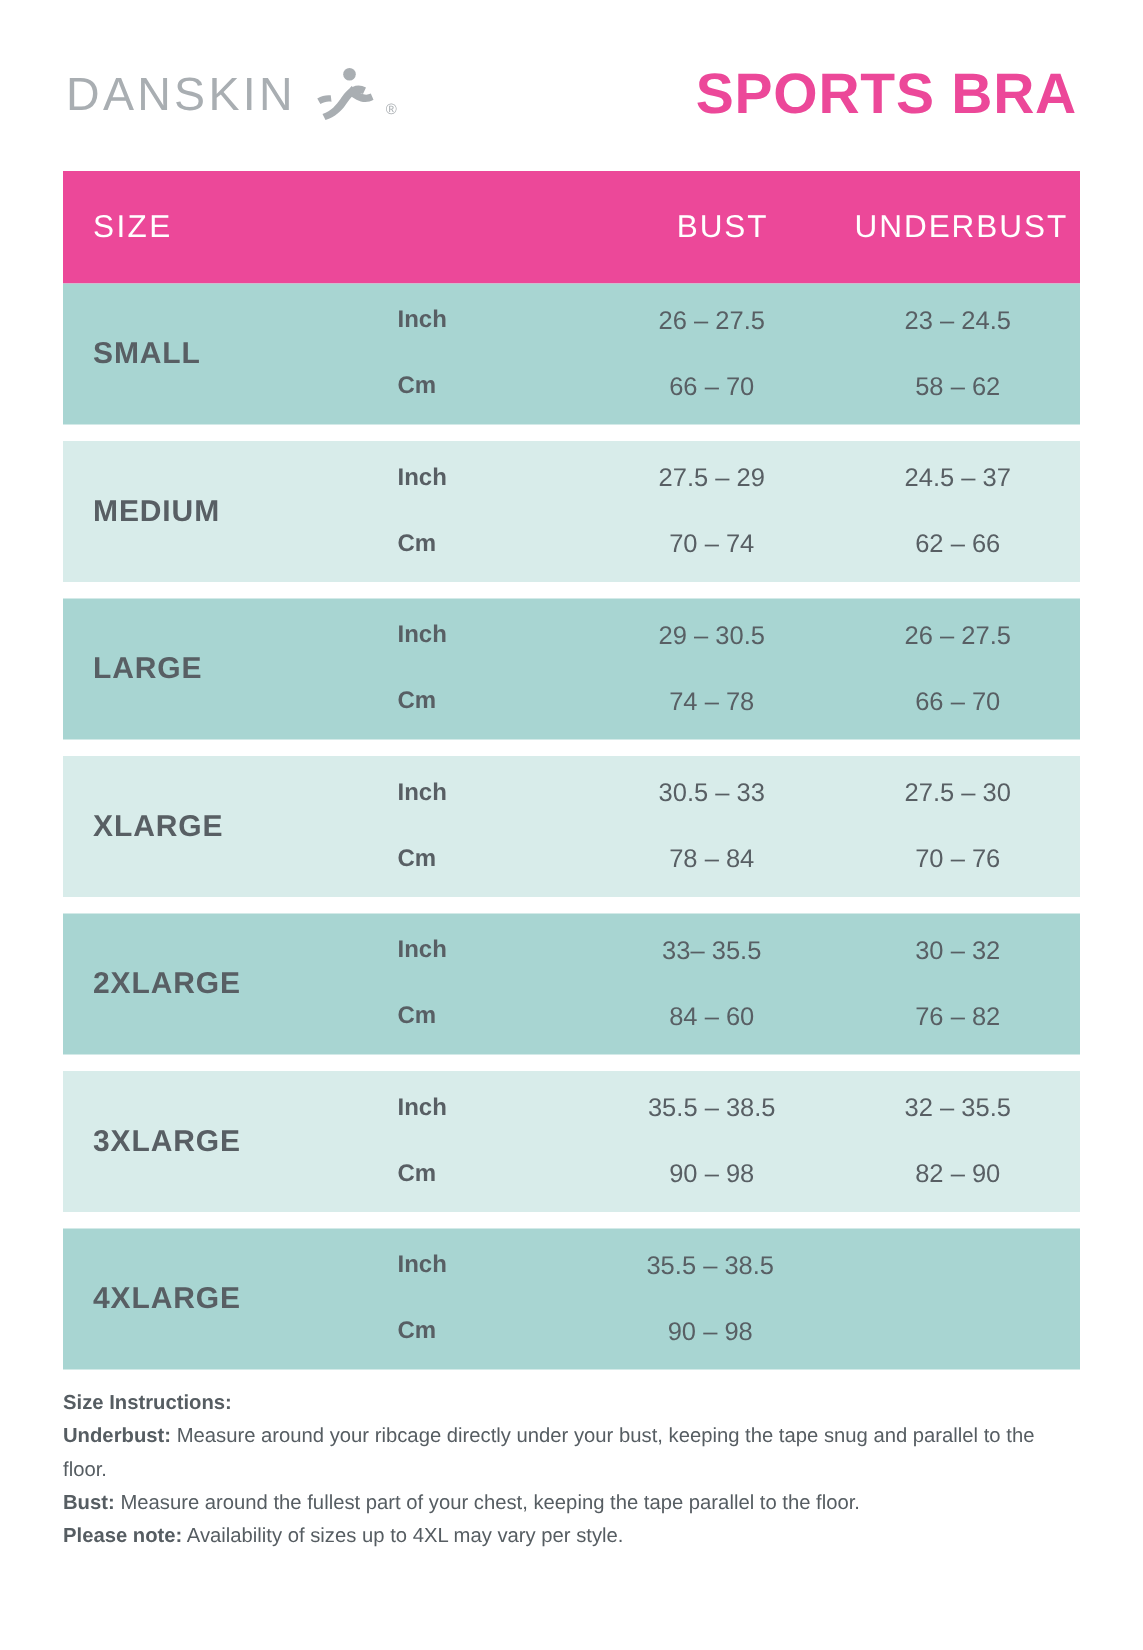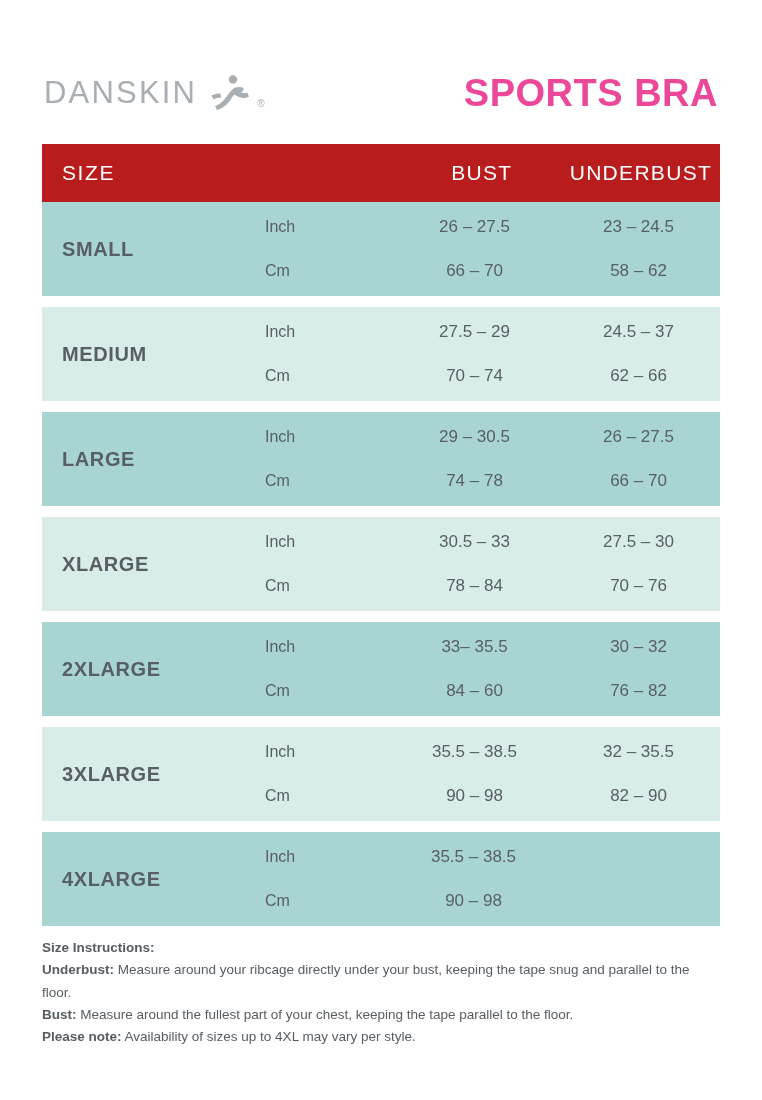--- a/index.html
+++ b/index.html
@@ -12,21 +12,21 @@
     height: 1100px;
     font-family: "Liberation Sans", sans-serif;
     color: #555e63;
     position: relative;
     overflow: hidden;
   }
   .page {
     width: 762px;
     height: 1100px;
     box-sizing: border-box;
-    padding: 56px 42px 0 42px;
+    padding: 26px 42px 0 42px;
     position: relative;
   }
 
   
   .header {
     display: flex;
     align-items: center;
     justify-content: space-between;
     height: 74px;
     padding: 0 2px;
@@ -67,22 +67,22 @@
   .table {
     margin-top: 14px;
     width: 678px;
   }
   .row {
     display: flex;
     align-items: stretch;
     width: 100%;
   }
   .head-row {
-    background: #b91c1c;
-    height: 58px;
+    background: #ec4899;
+    height: 75px;
     align-items: center;
   }
   .head-row .c-size {
     color: #ffffff;
     font-size: 21px;
     letter-spacing: 1.6px;
     padding-left: 20px;
   }
   .head-row .c-unit { }
   .head-row .c-bust,
@@ -113,21 +113,21 @@
     letter-spacing: 0.6px;
   }
   .pair {
     display: flex;
     flex-direction: column;
     justify-content: center;
     height: 100%;
   }
   .unit-cell {
     font-size: 16px;
-    font-weight: normal;
+    font-weight: bold;
     color: #585f64;
     height: 44px;
     display: flex;
     align-items: center;
     padding-left: 8px;
   }
   .val-cell {
     font-size: 17px;
     color: #585f64;
     height: 44px;

